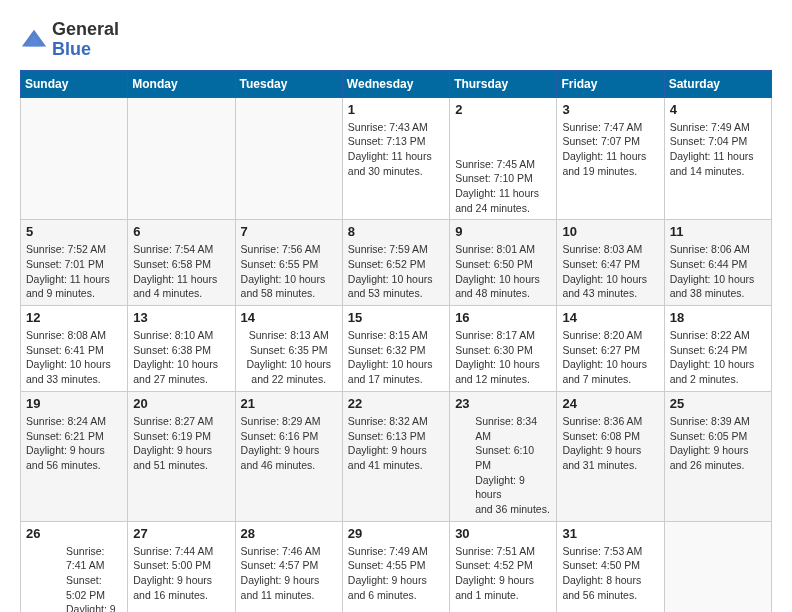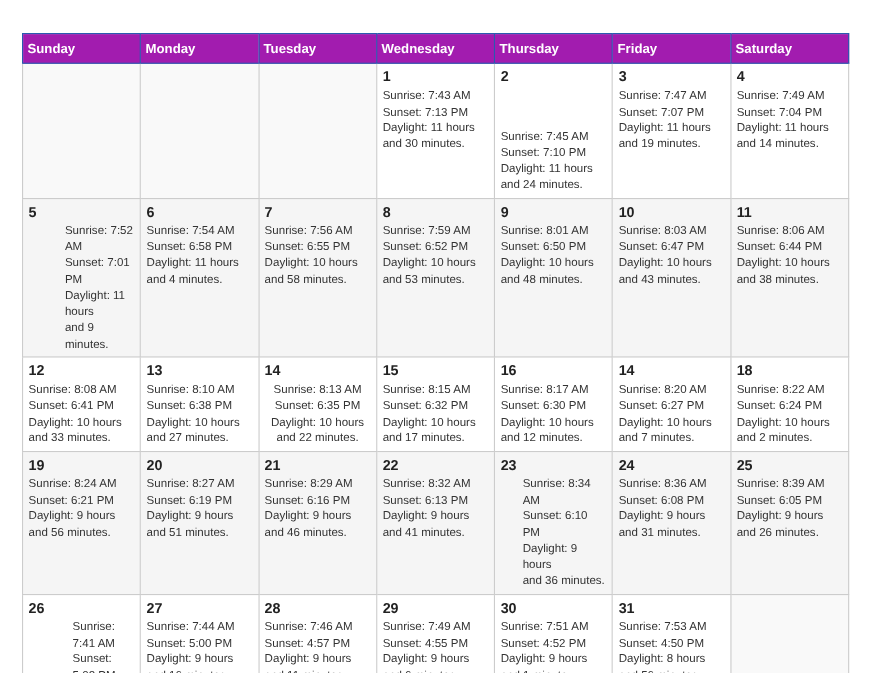--- a/index.html
+++ b/index.html
@@ -43,21 +43,21 @@
     .location {
       font-size: 15px;
       color: #444;
     }
     .calendar {
       width: 100%;
       border-collapse: collapse;
       font-size: 11px;
     }
     .calendar th {
-      background: #a21caf;
+      background: #0369a1;
       color: #fff;
       padding: 6px 4px;
       text-align: left;
       font-size: 12px;
       font-weight: bold;
       border: 1px solid #2a5aaf;
     }
     .calendar td {
       border: 1px solid #ccc;
       vertical-align: top;
@@ -82,20 +82,32 @@
     }
     .empty-cell {
       background: #f9f9f9 !important;
     }
     .week-row td { height: 85px; }
   </style>
 </head>
 <body>
 
 <div class="header">
+  <div class="logo">
+    <svg class="logo-icon" viewBox="0 0 30 30">
+      <rect x="0" y="0" width="30" height="30" fill="none"></rect>
+
+      <polygon points="15,4 28,22 2,22" fill="#3a6bbf" opacity="0.85"></polygon>
+      <polygon points="15,10 24,22 6,22" fill="#5a8adf" opacity="0.6"></polygon>
+    </svg>
+    <div class="logo-text">
+      <span class="logo-general">General</span><br>
+      <span class="logo-blue">Blue</span>
+    </div>
+  </div>
 </div>
 
 <table class="calendar">
   <thead>
     <tr>
     <th>Sunday</th>
         <th>Monday</th>
         <th>Tuesday</th>
         <th>Wednesday</th>
         <th>Thursday</th>
@@ -133,21 +145,21 @@
           <div class="day-number">4</div>
           <div class="day-info" style="white-space: pre-line;">Sunrise: 7:49 AM
 Sunset: 7:04 PM
 Daylight: 11 hours
 and 14 minutes.</div>
         </td>
       </tr>
       <tr class="week-row">
         <td>
           <div class="day-number">5</div>
-          <div class="day-info" style="white-space: pre-line; margin-left: 33px;">Sunrise: 7:52 AM
+          <div class="day-info" style="white-space: pre-line;">Sunrise: 7:52 AM
 Sunset: 7:01 PM
 Daylight: 11 hours
 and 9 minutes.</div>
         </td>
         <td>
           <div class="day-number">6</div>
           <div class="day-info" style="white-space: pre-line;">Sunrise: 7:54 AM
 Sunset: 6:58 PM
 Daylight: 11 hours
 and 4 minutes.</div>

